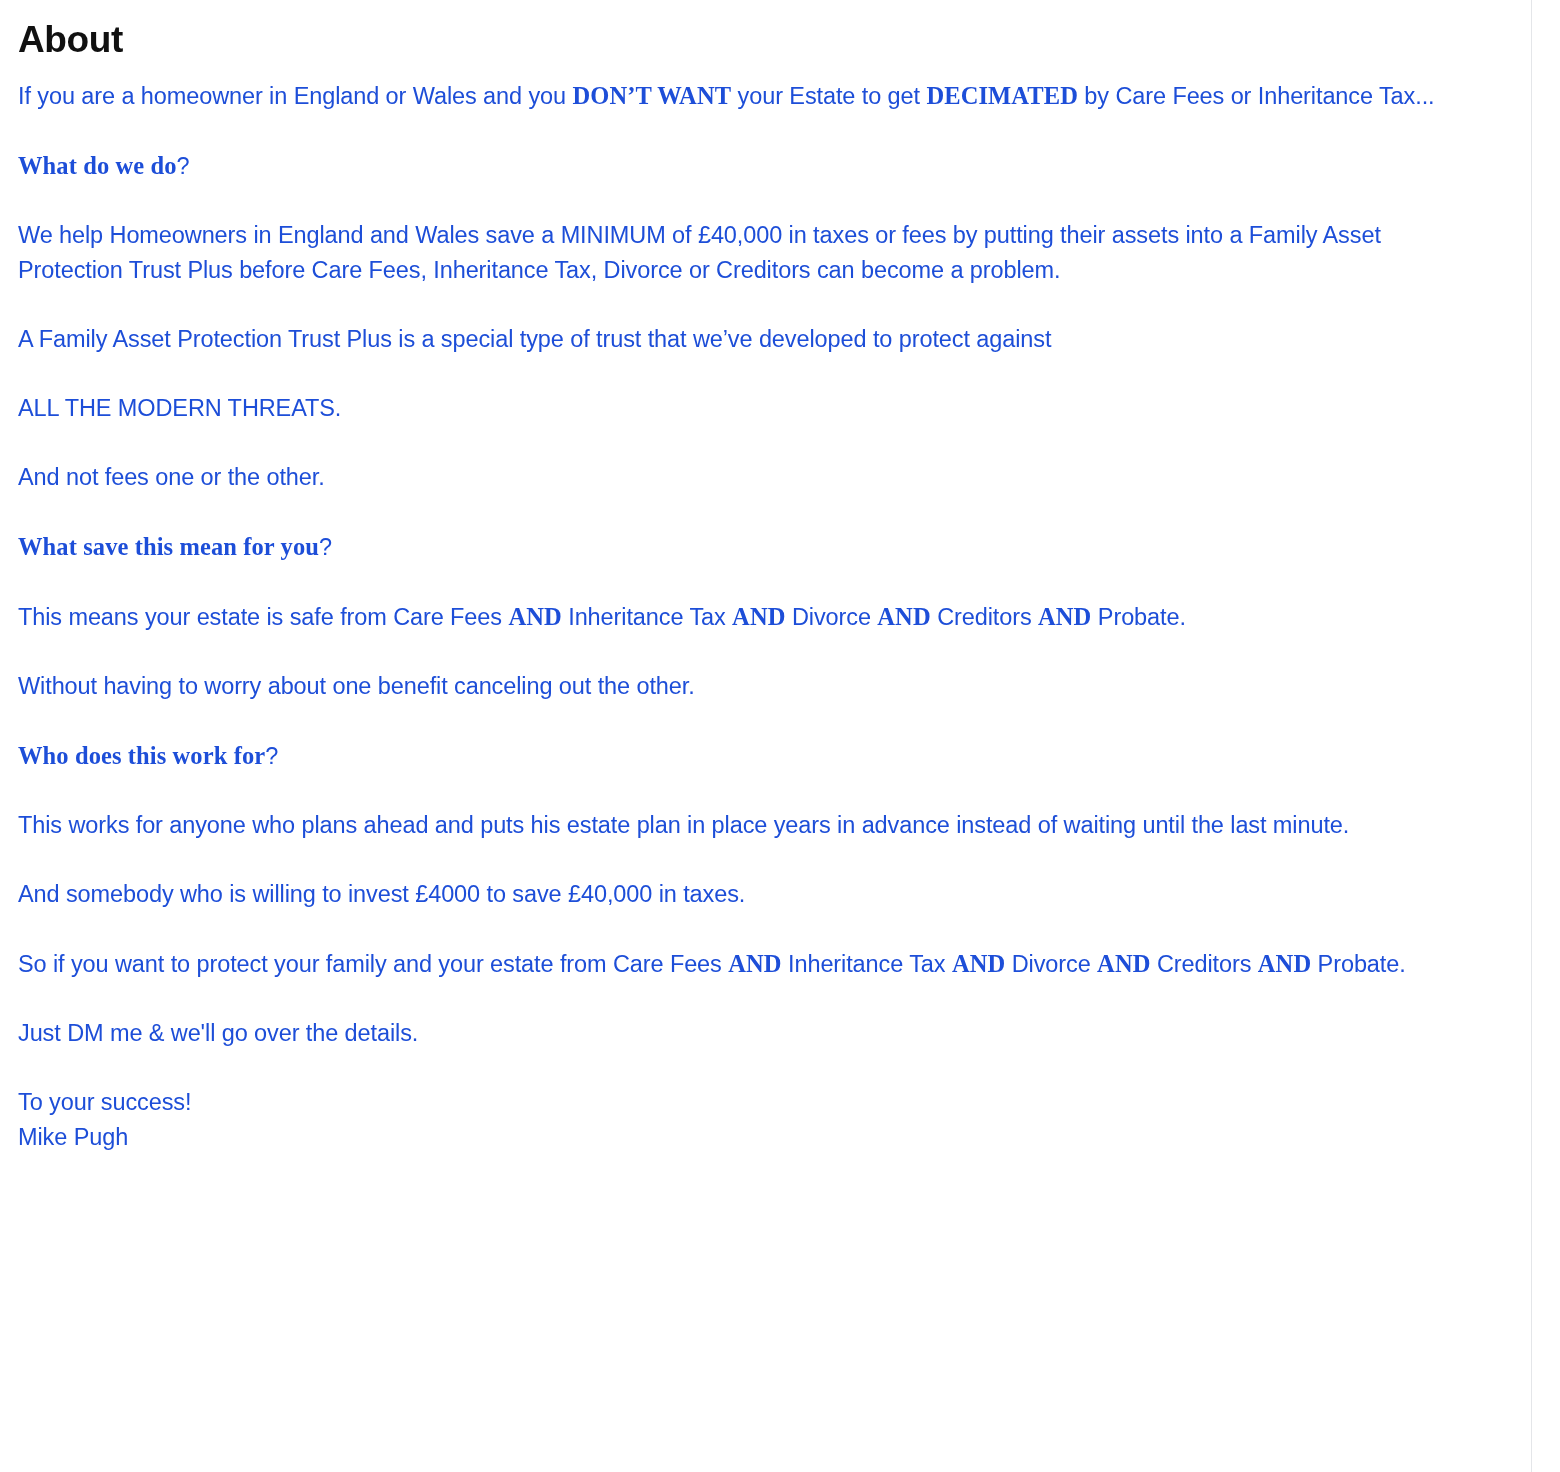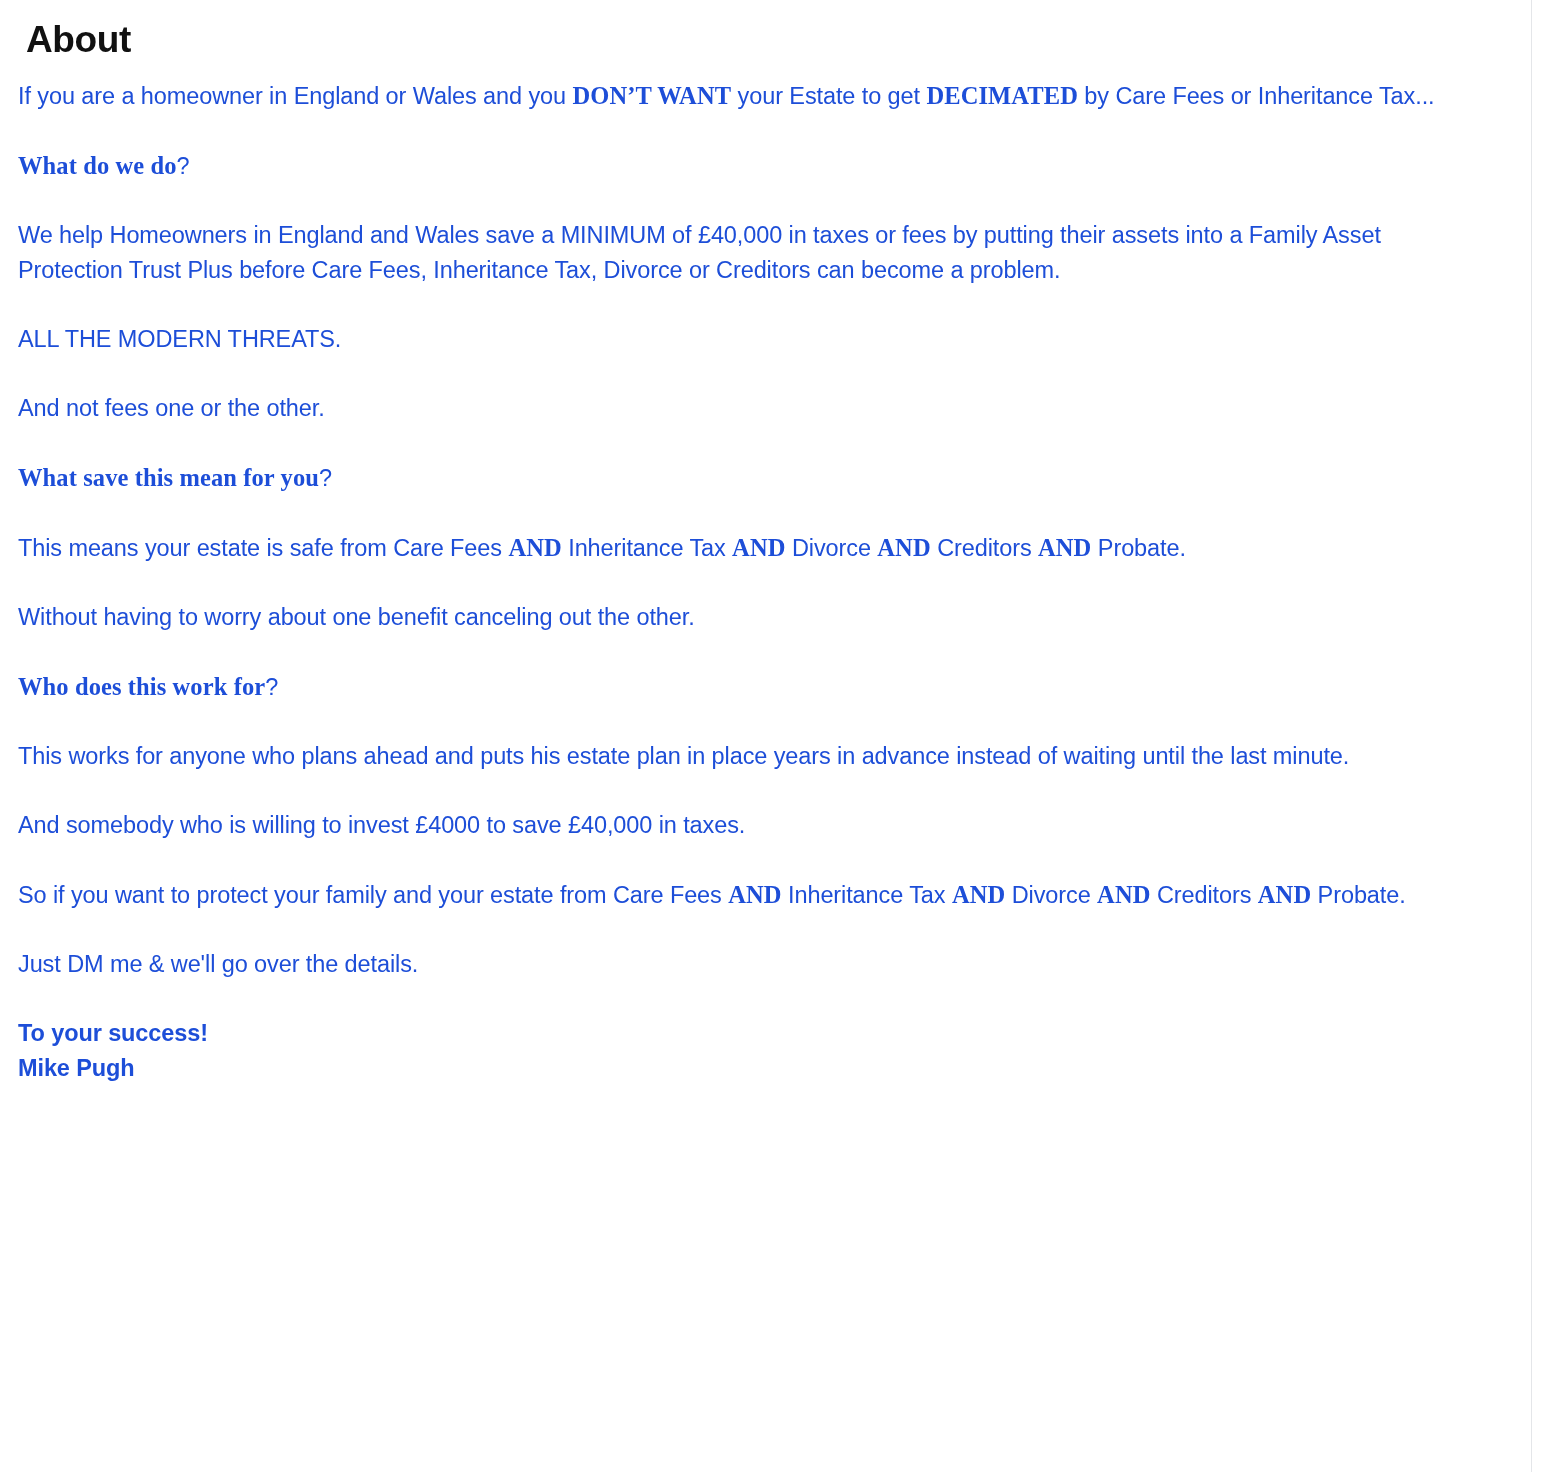--- a/index.html
+++ b/index.html
@@ -32,34 +32,33 @@
   .content {
     padding: 18px 60px 0 18px;
     box-sizing: border-box;
   }
   h1.about-title {
     font-family: "Liberation Sans", sans-serif;
     font-size: 37px;
     line-height: 44px;
     font-weight: bold;
     letter-spacing: -0.4px;
-    margin: 0 0 16px 8px;
+    margin: 0 0 16px 0;
     color: #111111;
   }
   p.para {
     font-family: "Liberation Sans", sans-serif;
     font-size: 23.5px;
     line-height: 35px;
     margin: 0 0 34px 0;
     color: #1d4ed8;
     letter-spacing: -0.1px;
   }
   p.para:last-child {
     margin-bottom: 0;
-    font-weight: bold;
   }
   .serif-bold {
     font-family: "Liberation Serif", "DejaVu Serif", serif;
     font-weight: bold;
     font-size: 24.5px;
     letter-spacing: 0.1px;
   }
   .signoff {
     margin-bottom: 0;
   }
@@ -68,20 +67,21 @@
 <body>
 
 <div class="page">
   <div class="right-rule"></div>
   <div class="content">
     <h1 class="about-title">About</h1>
     <div id="about-body">
         <p class="para"><span>If you are a homeowner in England or Wales and you </span><span class="serif-bold">DON’T WANT</span><span> your Estate to get </span><span class="serif-bold">DECIMATED</span><span> by Care Fees or Inheritance Tax...</span></p>
         <p class="para"><span class="serif-bold">What do we do</span><span>?</span></p>
         <p class="para"><span>We help Homeowners in England and Wales save a MINIMUM of £40,000 in taxes or fees by putting their assets into a Family Asset Protection Trust Plus before Care Fees, Inheritance Tax, Divorce or Creditors can become a problem.</span></p>
+        <p class="para"><span>A Family Asset Protection Trust Plus is a special type of trust that we’ve developed to protect against</span></p>
         <p class="para"><span>ALL THE MODERN THREATS.</span></p>
         <p class="para"><span>And not fees one or the other.</span></p>
         <p class="para"><span class="serif-bold">What save this mean for you</span><span>?</span></p>
         <p class="para"><span>This means your estate is safe from Care Fees </span><span class="serif-bold">AND</span><span> Inheritance Tax </span><span class="serif-bold">AND</span><span> Divorce </span><span class="serif-bold">AND</span><span> Creditors </span><span class="serif-bold">AND</span><span> Probate.</span></p>
         <p class="para"><span>Without having to worry about one benefit canceling out the other.</span></p>
         <p class="para"><span class="serif-bold">Who does this work for</span><span>?</span></p>
         <p class="para"><span>This works for anyone who plans ahead and puts his estate plan in place years in advance instead of waiting until the last minute.</span></p>
         <p class="para"><span>And somebody who is willing to invest £4000 to save £40,000 in taxes.</span></p>
         <p class="para"><span>So if you want to protect your family and your estate from Care Fees </span><span class="serif-bold">AND</span><span> Inheritance Tax </span><span class="serif-bold">AND</span><span> Divorce </span><span class="serif-bold">AND</span><span> Creditors </span><span class="serif-bold">AND</span><span> Probate.</span></p>
         <p class="para"><span>Just DM me &amp; we'll go over the details.</span></p>

